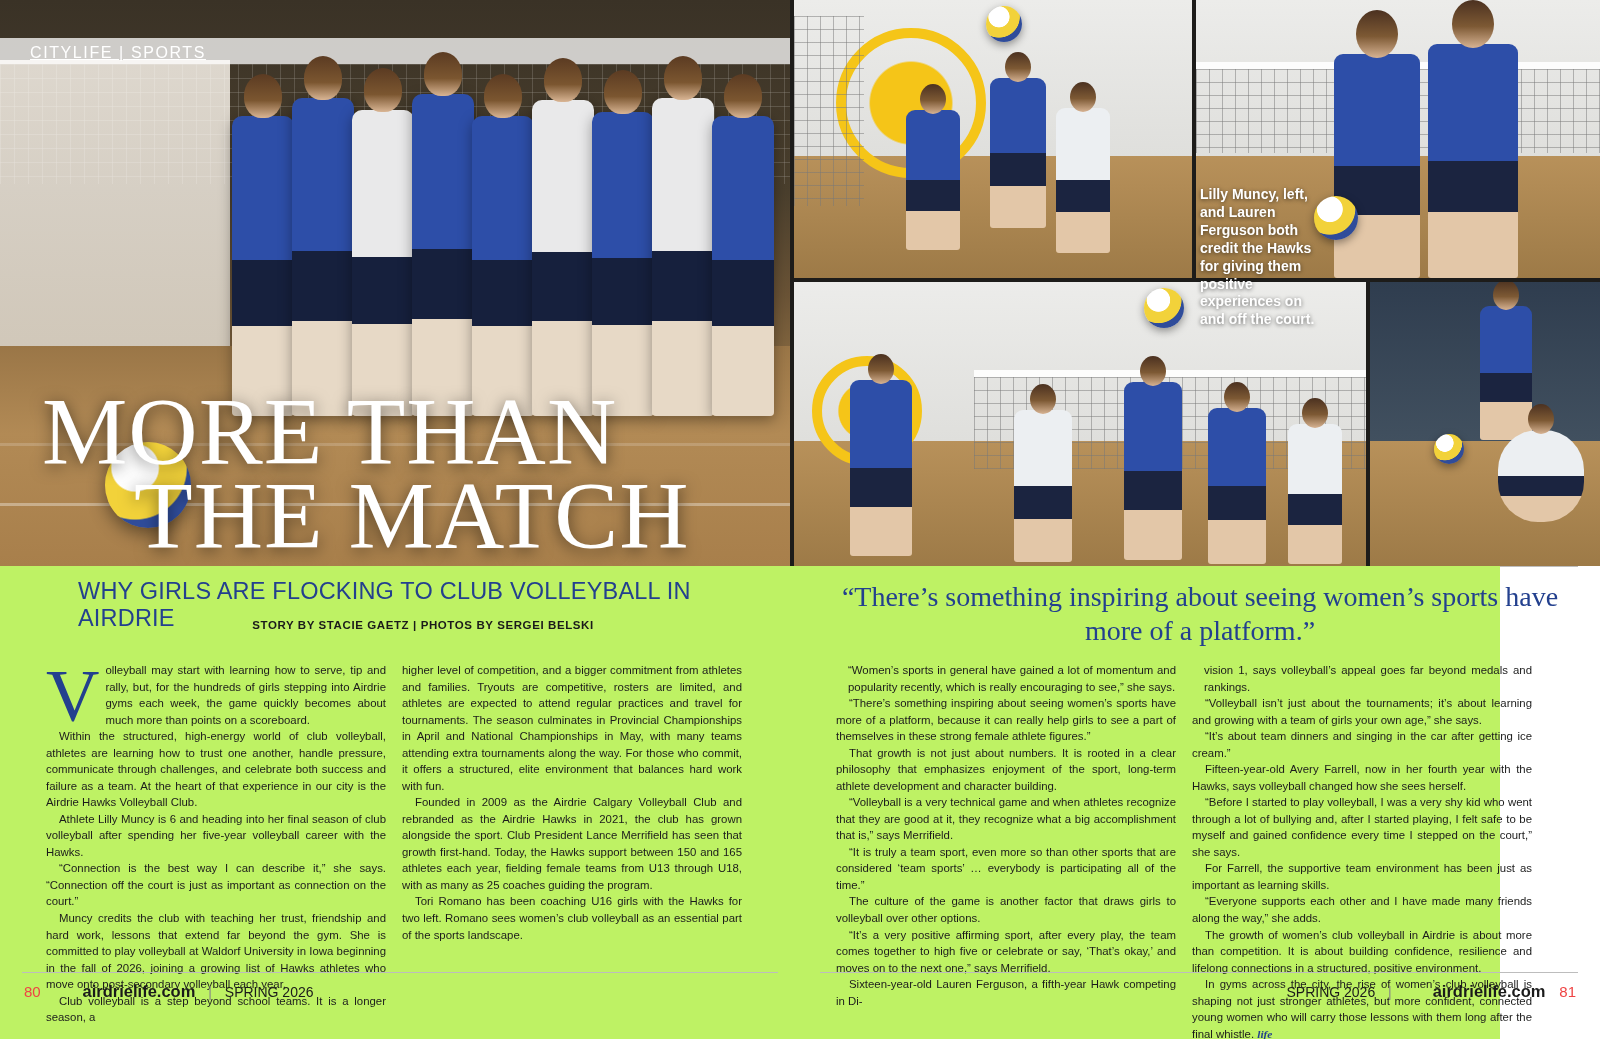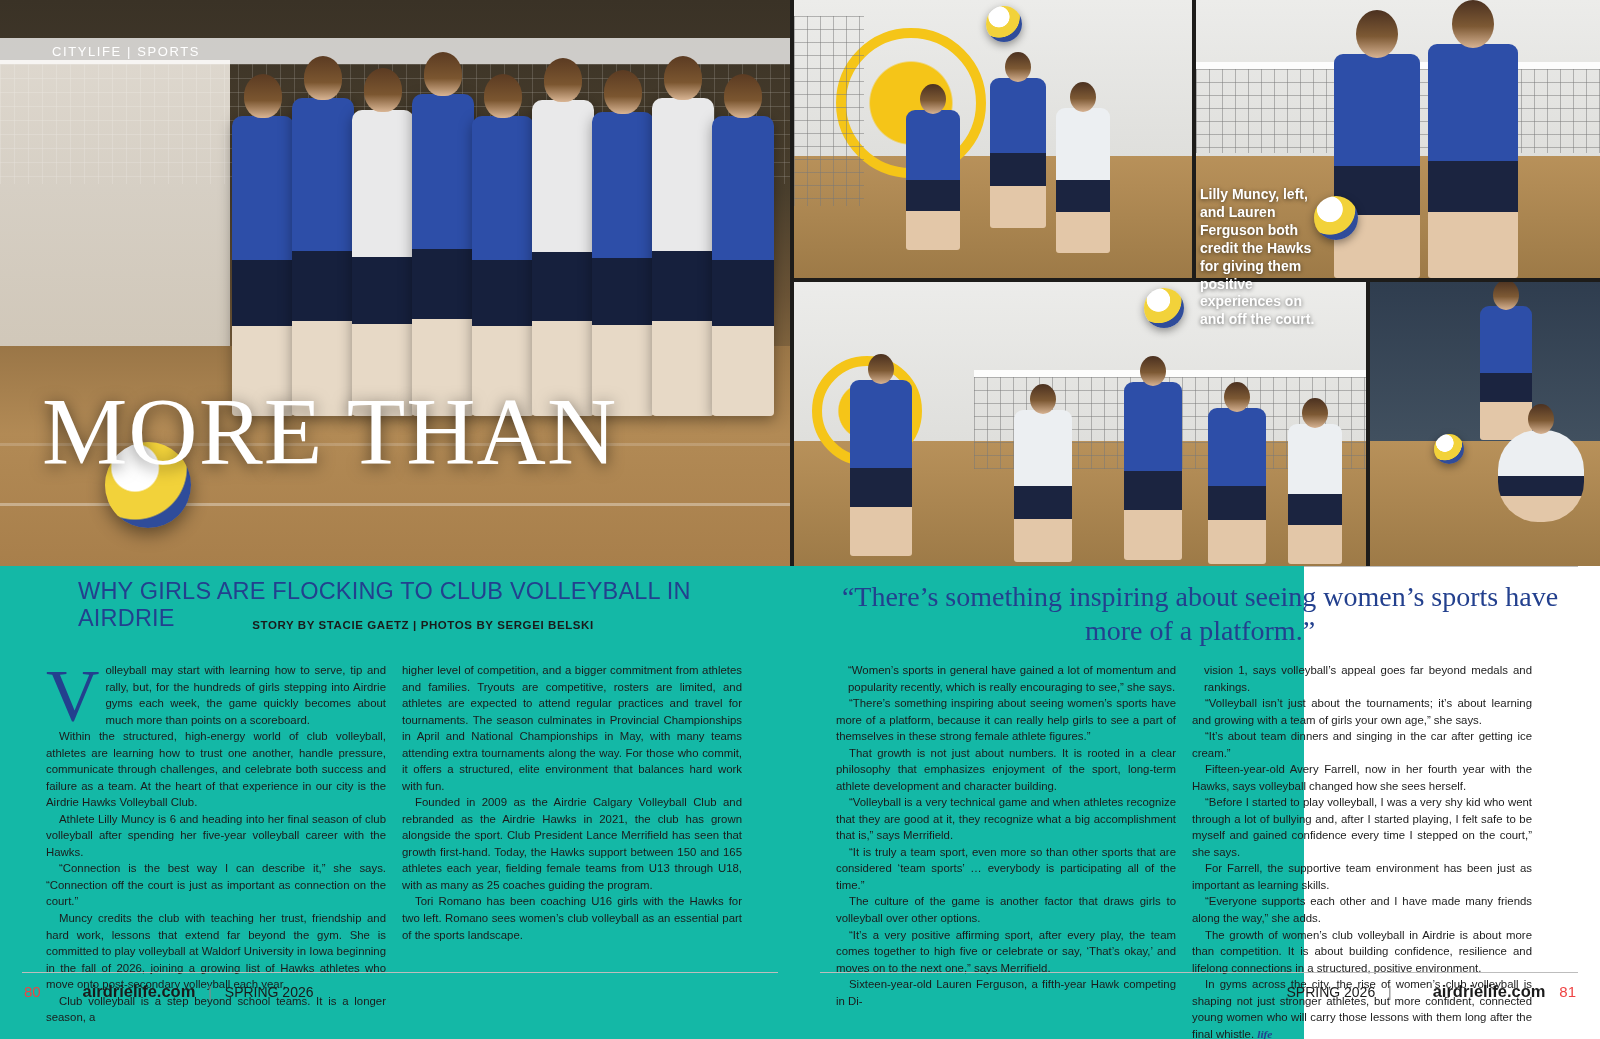--- a/index.html
+++ b/index.html
@@ -151,44 +151,45 @@
     line-height: .88;
     letter-spacing: 1px;
     text-shadow: 0 3px 16px rgba(0,0,0,.55);
     pointer-events: none;
   }
   .maintitle .l1 { font-size: 96px; display: block; }
   .maintitle .l2 { font-size: 96px; display: block; margin-left: 92px; }
 
   .kicker {
     position: absolute;
-    left: 52px; top: 44px;
+    left: 30px; top: 44px;
     color: #ffffff;
-    font-size: 13px;
+    font-size: 16px;
     letter-spacing: 1.6px;
     font-weight: 400;
+    text-decoration: underline;
   }
 
   .photo-caption {
     position: absolute;
     left: 1200px; top: 186px;
     width: 120px;
     color: #ffffff;
     font-size: 14px;
     line-height: 1.28;
     font-weight: bold;
     text-shadow: 0 1px 4px rgba(0,0,0,.6);
   }
 
   
   .content {
     position: absolute;
     left: 0; top: 566px;
-    width: 1304px; height: 473px;
-    background: #14b8a6;
+    width: 1500px; height: 473px;
+    background: #bef264;
   }
   .gutter-rule {
     position: absolute;
     left: 797px; top: 572px;
     width: 1px; height: 400px;
     background: #c9c9c9;
   }
   .top-rule {
     position: absolute; left: 22px; top: 566px; width: 1556px; height: 1px;
     background: #bdbdbd;
@@ -371,20 +372,21 @@
       <div class="figure white" style="left:128px;top:148px;width:86px;height:92px;border-radius:40px;">
           <span class="hd"></span>
         </div>
       <div class="miniball" style="left:64px;top:152px;width:30px;height:30px;"></div>
     </div>
 
     <div class="kicker">CITYLIFE | SPORTS</div>
 
     <div class="maintitle">
       <span class="l1">MORE THAN</span>
+      <span class="l2">THE MATCH</span>
     </div>
 
     <div class="photo-caption">Lilly Muncy, left, and Lauren Ferguson both credit the Hawks for giving them positive experiences on and off the court.</div>
   </div>
 
   <div class="top-rule"></div>
   <div class="gutter-rule"></div>
 
   <div class="content">
 

